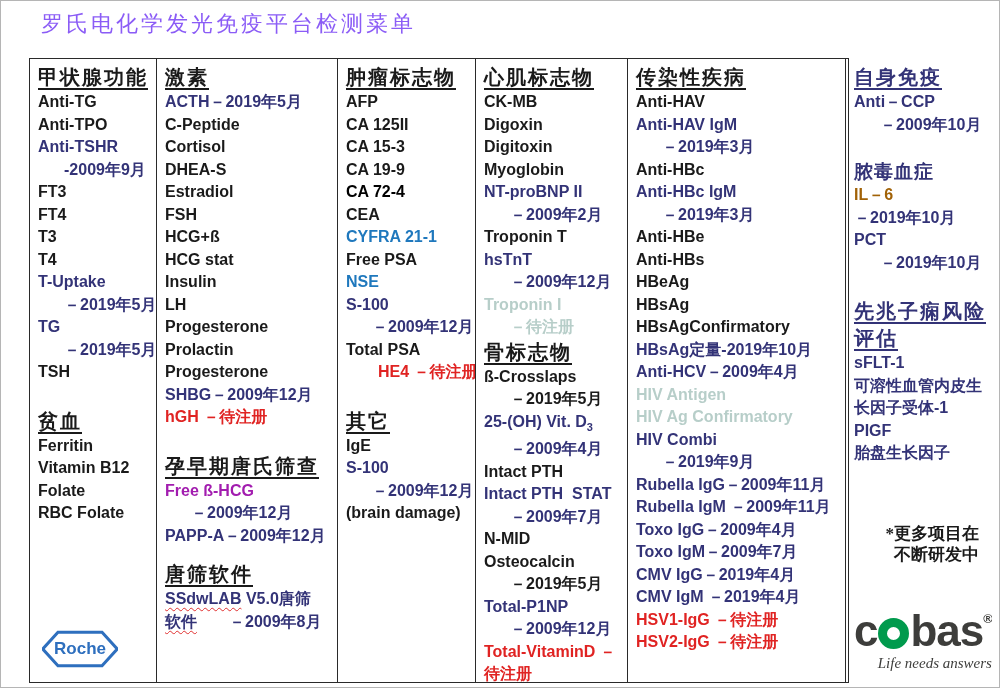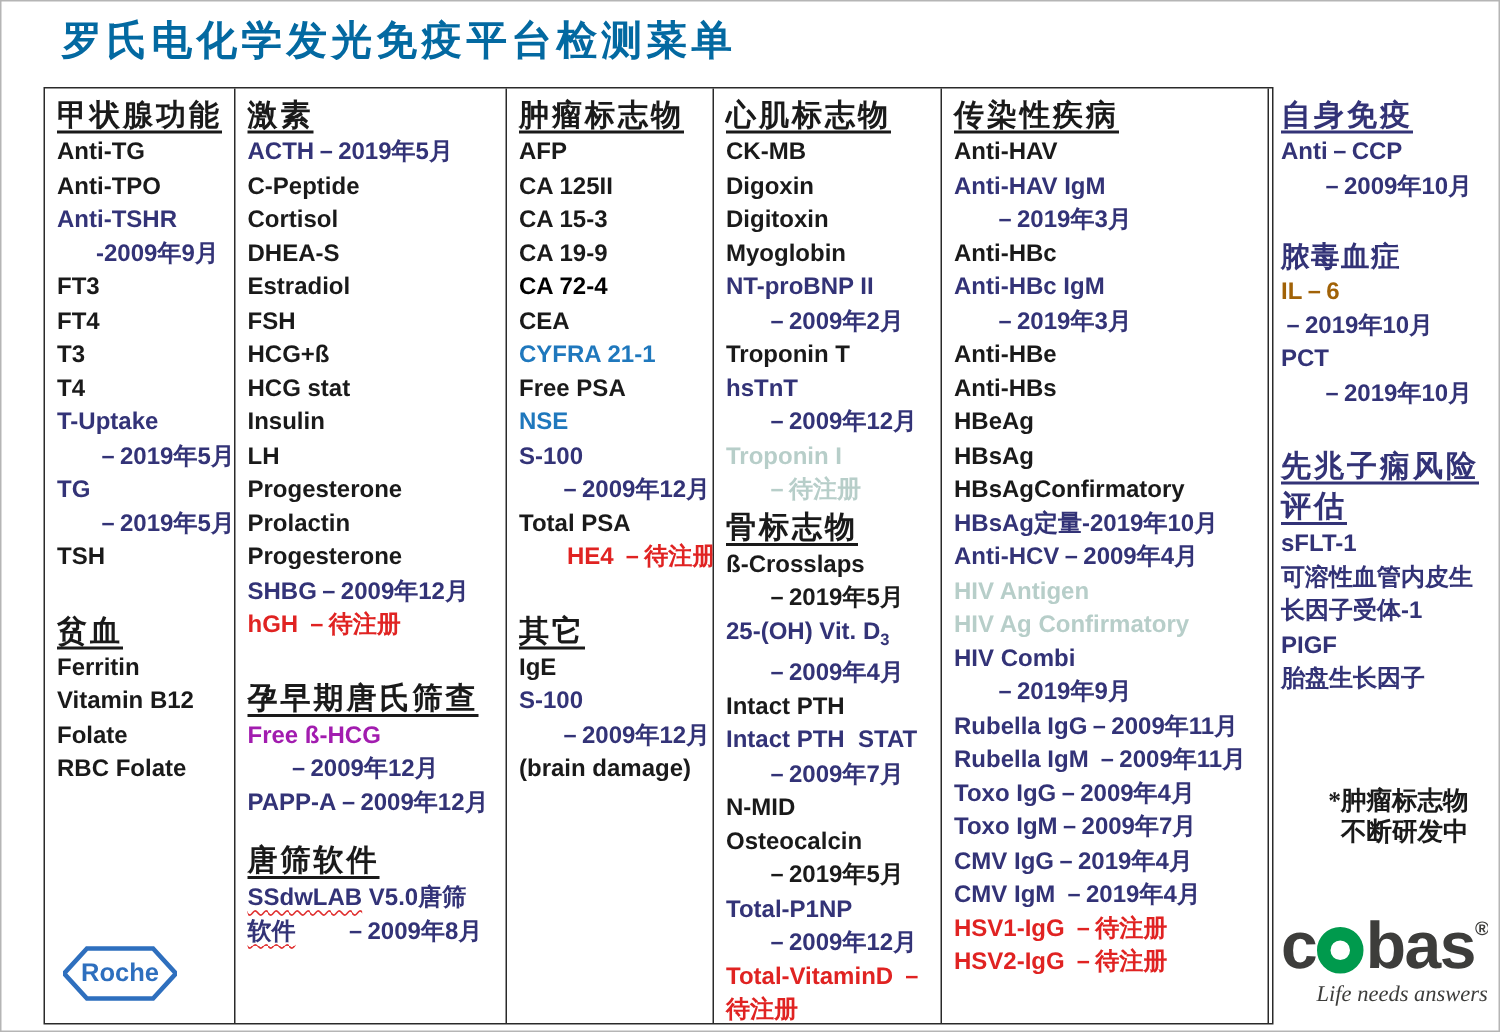--- a/index.html
+++ b/index.html
@@ -1,22 +1,22 @@
 <!DOCTYPE html>
 <html><head>
 <meta charset="utf-8">
 <style>
   * { margin:0; padding:0; box-sizing:border-box; }
   html,body { background:#fff; }
   body { font-family:"Liberation Sans", sans-serif; }
   .page { position:relative; width:1000px; height:688px; background:#fff;
           border:1px solid #b5b5b5; overflow:hidden; }
   .title { position:absolute; top:8px; left:40px;
-           font-family:"Liberation Serif", serif; font-weight:bold;
-           font-size:27px; letter-spacing:3px; color:#0369a1; white-space:pre; }
+           font-family:"Liberation Serif", serif; font-weight:normal;
+           font-size:22px; letter-spacing:3px; color:#8b5cf6; white-space:pre; }
   .menu { position:absolute; left:28px; top:57px; width:820px; height:625px;
           display:flex; border:1px solid #2a2a2a; background:#fff;align-items:flex-end; }
   .col { height:100%; border-right:1px solid #2a2a2a; padding:5px 3px 8px 8px;
          display:flex; flex-direction:column; overflow:hidden; }
   .col:last-child { border-right:none; }
   .row { font-size:16px; font-weight:bold; line-height:22.5px; white-space:pre; }
   .row.header { font-family:"Liberation Serif", serif; font-size:20px;
                 line-height:27px; letter-spacing:2px;
                 text-decoration:underline; text-underline-offset:4px;
                 text-decoration-thickness:1.5px; }
@@ -202,21 +202,21 @@
         <div class="row item ind" style="color: rgb(51, 51, 119);">－2019年10月</div>
         <div class="row spacer" style="color: rgb(26, 26, 26);"></div>
         <div class="row header" style="color: rgb(51, 51, 119);">先兆子痫风险</div>
         <div class="row header" style="color: rgb(51, 51, 119);">评估</div>
         <div class="row item" style="color: rgb(51, 51, 119);">sFLT-1</div>
         <div class="row item" style="color: rgb(51, 51, 119);">可溶性血管内皮生</div>
         <div class="row item" style="color: rgb(51, 51, 119);">长因子受体-1</div>
         <div class="row item" style="color: rgb(51, 51, 119);">PIGF</div>
         <div class="row item" style="color: rgb(51, 51, 119);">胎盘生长因子</div>
         <div class="row spacer-lg" style="color: rgb(26, 26, 26);"></div>
-        <div class="row note" style="color: rgb(26, 26, 26);">*肿瘤标志物</div>
+        <div class="row note" style="color: rgb(26, 26, 26);">*更多项目在</div>
         <div class="row note" style="color: rgb(26, 26, 26);">不断研发中</div>
         <div class="cobas">
           <div class="cobas-word" style="color:#3d3d3b">
             <span>c</span>
             <span class="cobas-ring" style="border:9px solid #009a4d"></span>
             <span>bas</span>
             <span class="cobas-reg">®</span>
           </div>
           <div class="cobas-tag" style="color:#3d3d3b">Life needs answers</div>
         </div>

